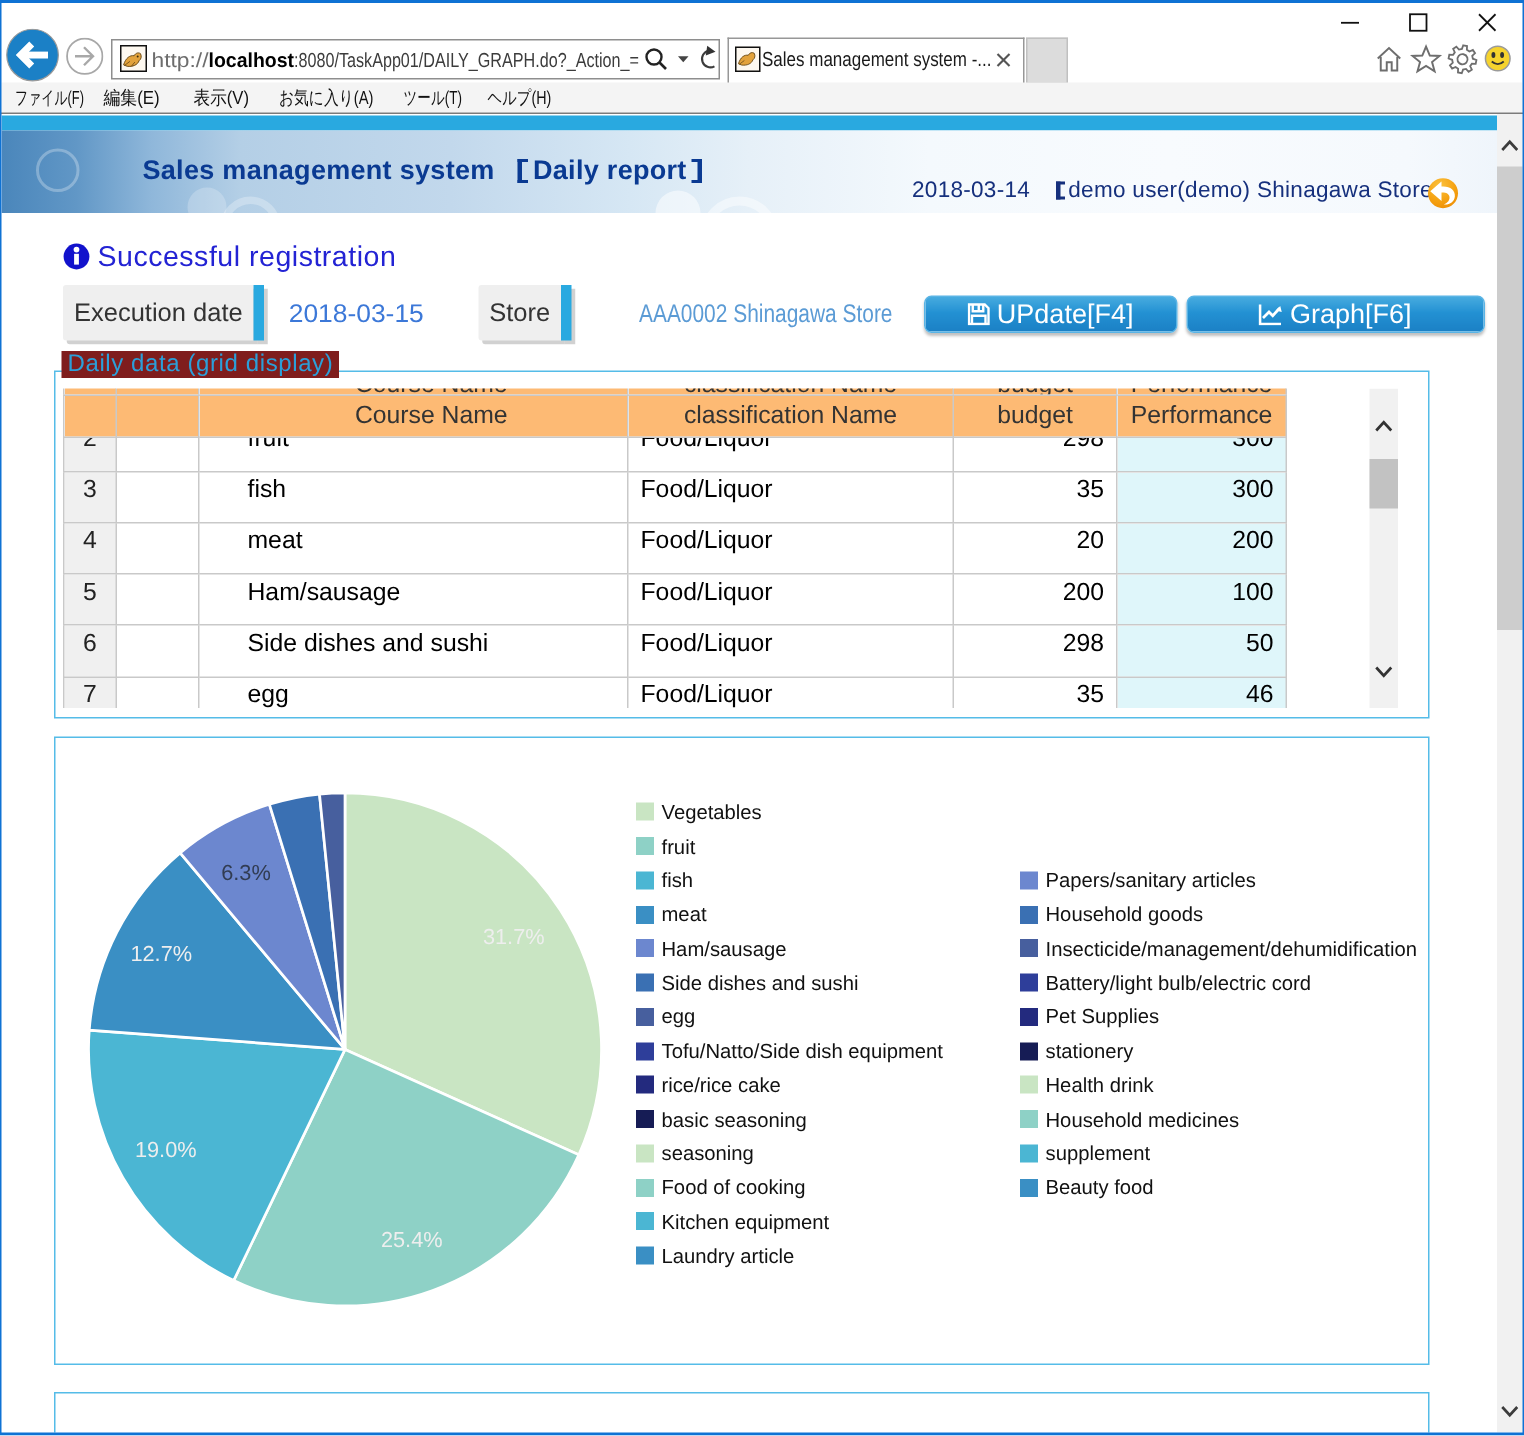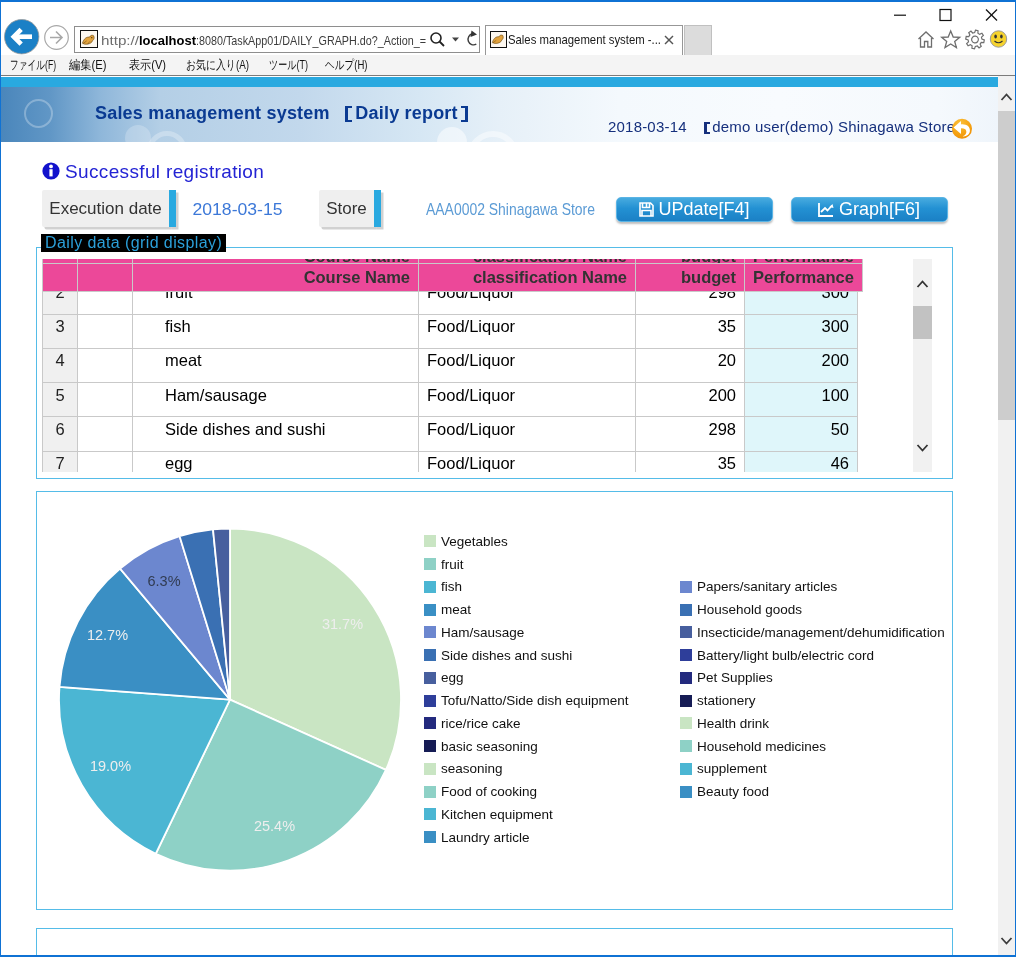--- a/index.html
+++ b/index.html
@@ -26,26 +26,26 @@
 .lbs { border-left:3px solid; border-top:2px solid; border-bottom:2px solid; width:5.5px; height:12px; margin-right:2.5px; }
 .rbs { border-right:3px solid; border-top:2px solid; border-bottom:2px solid; width:5.5px; height:12px; margin-left:2.5px; }
 .lbs, .rbs { display:inline-block; vertical-align:-1.5px; }
 #pgtitle { position:absolute; left:94px; top:26.5px; font-size:18px; font-weight:bold; color:#0a3a92; letter-spacing:0.2px; }
 #hdrright { position:absolute; left:589px; top:42px; font-size:15px; color:#16307d; letter-spacing:0.2px;margin-left:18px; }
 #infoline { position:absolute; left:64px; top:84.5px; font-size:19px; color:#2323d4; letter-spacing:0.35px; }
 .flabel { position:absolute; top:114.1px; height:37px; background:#efefef; border-radius:2px 0 0 2px; font-size:17px; color:#333; line-height:37px; padding:0 7px; white-space:nowrap; overflow:hidden; box-shadow:2.5px 2.5px 0 rgba(140,140,140,0.4); }
 .faccent { position:absolute; top:114.1px; height:37px; width:7px; background:#29a9e0; box-shadow:2.5px 2.5px 0 rgba(140,140,140,0.4); }
 .btn { position:absolute; top:120.3px; height:25.5px; border-radius:5px; border:1.5px solid #5ab4e5; background:linear-gradient(to bottom,#47abdf 0%, #2391d3 45%, #1b80c5 100%); color:#fff; font-size:18px; line-height:22px; text-align:center; box-shadow:0 2px 2px rgba(0,0,0,0.25); }
 .fbox { position:absolute; border:1.5px solid #55bce8; background:transparent; }
-.flegend { position:absolute; font-size:16px; letter-spacing:0.4px; color:#2b9fd9; background:#000000; padding:0 4px; z-index:5; }
+.flegend { position:absolute; font-size:16px; letter-spacing:0.4px; color:#2b9fd9; background:#7f1d1d; padding:0 4px; z-index:5; }
 table.g { border-collapse:collapse; table-layout:fixed; font-size:16.5px; background:#fff; }
 table.g td, table.g th { border:1px solid #c9c9c9; padding:0 8px; height:34.2px; overflow:hidden; white-space:nowrap; }
 table.g td { vertical-align:top; padding-top:3.5px; line-height:17px; }
 table.g td.cn, table.g th.cn { padding-left:32px; }
-table.g th { background:#ec4899; font-weight:bold; color:#333; height:27.5px;text-align:right; }
+table.g th { background:#fdba74; font-weight:normal; color:#333; height:27.5px; }
 td.rn { background:#f0f0f0; text-align:center; color:#222; }
 td.perf { background:#dff6fa; text-align:right; }
 td.num { text-align:right; }
 .lgd { position:absolute; font-size:13.5px; color:#111; height:16px; }
 .lgd .sq { position:absolute; left:0; top:1.5px; width:12px; height:12px; }
 .lgd .tx { position:absolute; left:17px; top:0; white-space:nowrap; }
 </style>
 </head>
 <body>
 <div id="titlebar" class="abs" style="left:0;top:0;width:1016px;height:23px;background:#fff;"></div>
@@ -157,26 +157,26 @@
   <div id="infoline">Successful registration</div>
   <div class="flabel" style="left:41.3px;width:127px;">Execution date</div>
   <div class="faccent" style="left:168.3px;"></div>
   <svg class="abs" style="left:0;top:116px;" width="620" height="40" viewBox="0 0 620 40" font-family="Liberation Sans, sans-serif">
     <text x="191.5" y="22.8" font-size="17" fill="#3c78d8" textLength="90" lengthAdjust="spacingAndGlyphs">2018-03-15</text>
     <text x="425" y="22.8" font-size="17" fill="#5b9bd5" textLength="169" lengthAdjust="spacingAndGlyphs">AAA0002 Shinagawa Store</text>
   </svg>
   <div class="flabel" style="left:318.2px;width:54.5px;">Store</div>
   <div class="faccent" style="left:372.8px;"></div>
 
-  <div class="btn" style="left:614.6px;width:157px;">
+  <div class="btn" style="left:614.6px;width:169px;">
     <svg style="vertical-align:-2.5px;" width="15" height="15" viewBox="0 0 15 15">
         <path d="M1,1 L11.5,1 L14,3.5 L14,14 L1,14 Z M3.5,1 L3.5,5.5 L10.5,5.5 L10.5,1 M7.5,1.5 L7.5,5 M3,14 L3,8.5 L12,8.5 L12,14" fill="none" stroke="#fff" stroke-width="1.6"></path>
       </svg>
     UPdate[F4]</div>
-  <div class="btn" style="left:789.5px;width:157px;">
+  <div class="btn" style="left:789.5px;width:199px;">
     <svg style="vertical-align:-2.5px;" width="16" height="15" viewBox="0 0 16 15">
         <path d="M1,1 L1,14 L15,14" fill="none" stroke="#fff" stroke-width="1.8"></path>
         <path d="M3,10 L7,6 L9.5,8.5 L14,3.5" fill="none" stroke="#fff" stroke-width="1.8"></path>
         <path d="M14.5,2 L15.5,6 L11.5,5 Z" fill="#fff"></path>
       </svg>
     Graph[F6]</div>
 
   <div class="fbox" style="left:34.5px;top:171px;width:917px;height:231.5px;"></div>
   <div class="flegend" style="left:40px;top:157.5px;">Daily data (grid display)</div>
   <div class="abs" style="left:41px;top:182.6px;width:890px;height:212.7px;background:#fff;overflow:hidden;">

